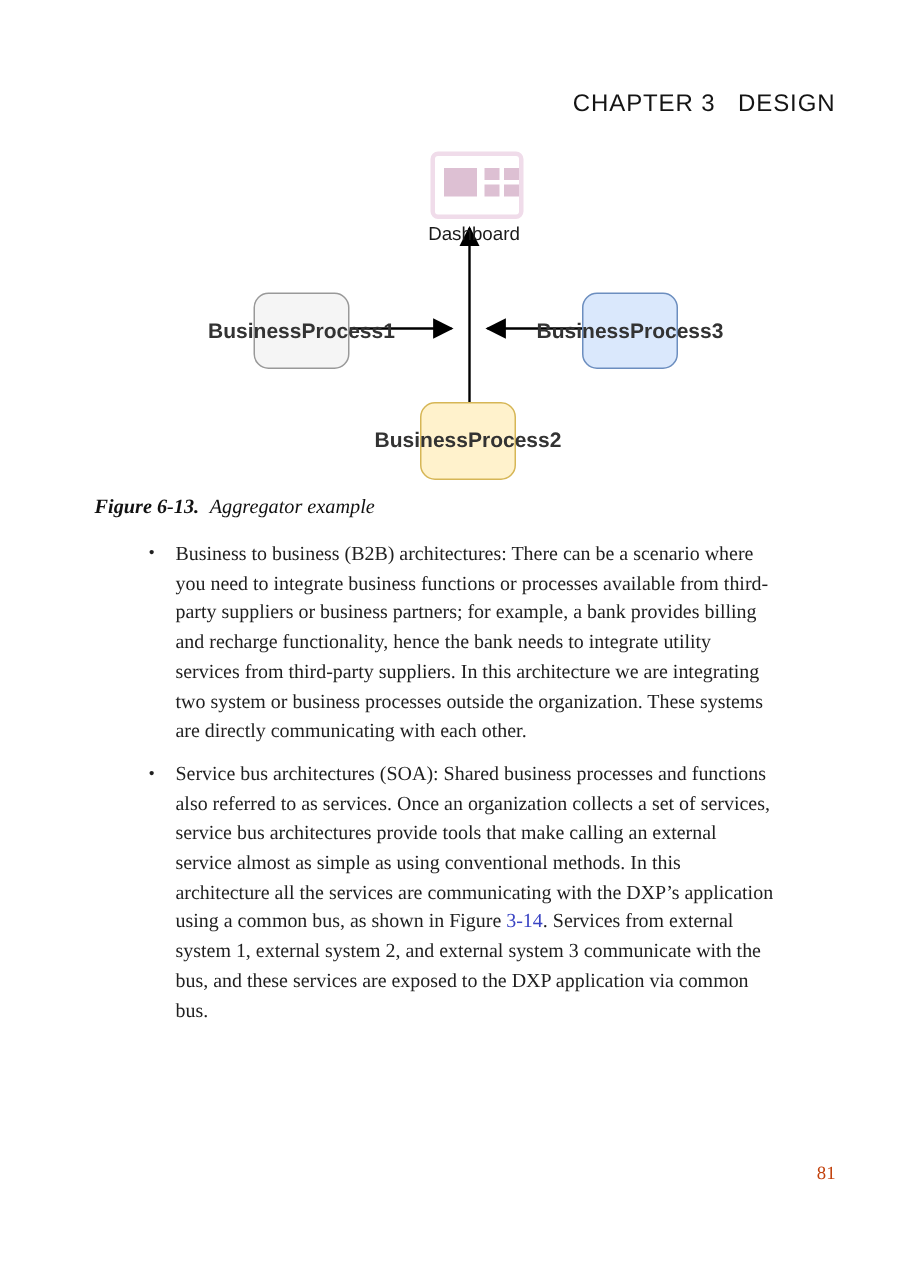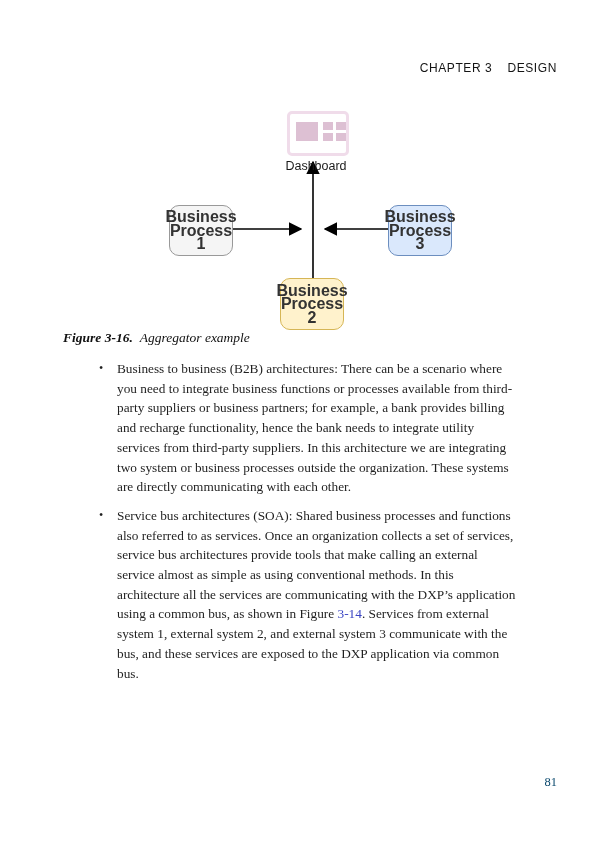--- a/index.html
+++ b/index.html
@@ -13,31 +13,31 @@
     color: #1d1d1d;
     overflow: hidden;
   }
 
   
   .running-header {
     position: absolute;
     top: 61px;
     right: 43px;
     font-family: "Liberation Sans", sans-serif;
-    font-size: 12px;
+    font-size: 16px;
     letter-spacing: 0.6px;
     color: #141414;
     white-space: nowrap;
   }
   .running-header .chapter { margin-right: 15px; }
 
   
   .diagram {
     position: absolute;
-    left: 0; top: 101px;
+    left: 0; top: 91px;
     width: 484px; height: 240px;
   }
   .arrows {
     position: absolute; inset: 0;
     width: 600px; height: 240px;
   }
   .arrows line { stroke: #000000; stroke-width: 1.6; }
 
   .dash-icon {
     position: absolute;
@@ -68,26 +68,26 @@
     font-size: 12.5px;
     color: #1a1a1a;
   }
 
   .node {
     position: absolute;
     width: 64px; height: 51px;
     border: 1px solid;
     border-radius: 10px;
     display: flex;
-    flex-direction: column;
+    flex-direction: row;
     align-items: center;
     justify-content: center;
     font-family: "Liberation Sans", sans-serif;
     font-weight: bold;
-    font-size: 16px;
+    font-size: 14px;
     line-height: 13.5px;
     color: #333333;
     text-align: center;
   }
   .node-bp1 { left: 169px; top: 104px; }
   .node-bp2 { left: 280px; top: 177px; height: 52px; }
   .node-bp3 { left: 388px; top: 104px; }
   .node .bl { display: block; }
 
   
@@ -119,21 +119,21 @@
     font-size: 12px;
   }
   .lead { }
   .xref { text-decoration: none; }
 
   
   .page-number {
     position: absolute;
     top: 775px; right: 43px;
     font-size: 12.5px;
-    color: #0c4a6e;
+    color: #c2410c;
   }
 </style>
 </head>
 <body>
 
 <div class="page">
 
   <div class="running-header">
     <span class="chapter">CHAPTER 3</span><span class="section">DESIGN</span>
   </div>
@@ -175,21 +175,21 @@
 
     <div class="node node-bp3" style="background: rgb(218, 232, 252); border-color: rgb(108, 142, 191);">
       <span class="bl">Business</span>
       <span class="bl">Process</span>
       <span class="bl">3</span>
     </div>
 
   </div>
 
   <div class="fig-caption">
-    <span class="cap-label">Figure 3-16.</span><span class="cap-title">Aggregator example</span>
+    <span class="cap-label">Figure 6-13.</span><span class="cap-title">Aggregator example</span>
   </div>
 
   <ul class="bullets">
     <li>
       <span class="bullet-dot">•</span><span class="lead">Business to business (B2B) architectures</span><span>: </span><span>There can be a scenario where you need to integrate business functions or processes available from third-party suppliers or business partners; for example, a bank provides billing and recharge functionality, hence the bank needs to integrate utility services from third-party suppliers. In this architecture we are integrating two system or business processes outside the organization. These systems are directly communicating with each other.</span>
     </li>
     <li>
       <span class="bullet-dot">•</span><span class="lead">Service bus architectures (SOA)</span><span>: </span><span>Shared business processes and functions also referred to as services. Once an organization collects a set of services, service bus architectures provide tools that make calling an external service almost as simple as using conventional methods. In this architecture all the services are communicating with the DXP’s application using a common bus, as shown in Figure </span><a class="xref" href="#" style="color: rgb(58, 68, 195);">3-14</a><span>. Services from external system 1, external system 2, and external system 3 communicate with the bus, and these services are exposed to the DXP application via common bus.</span>
     </li>
   </ul>

